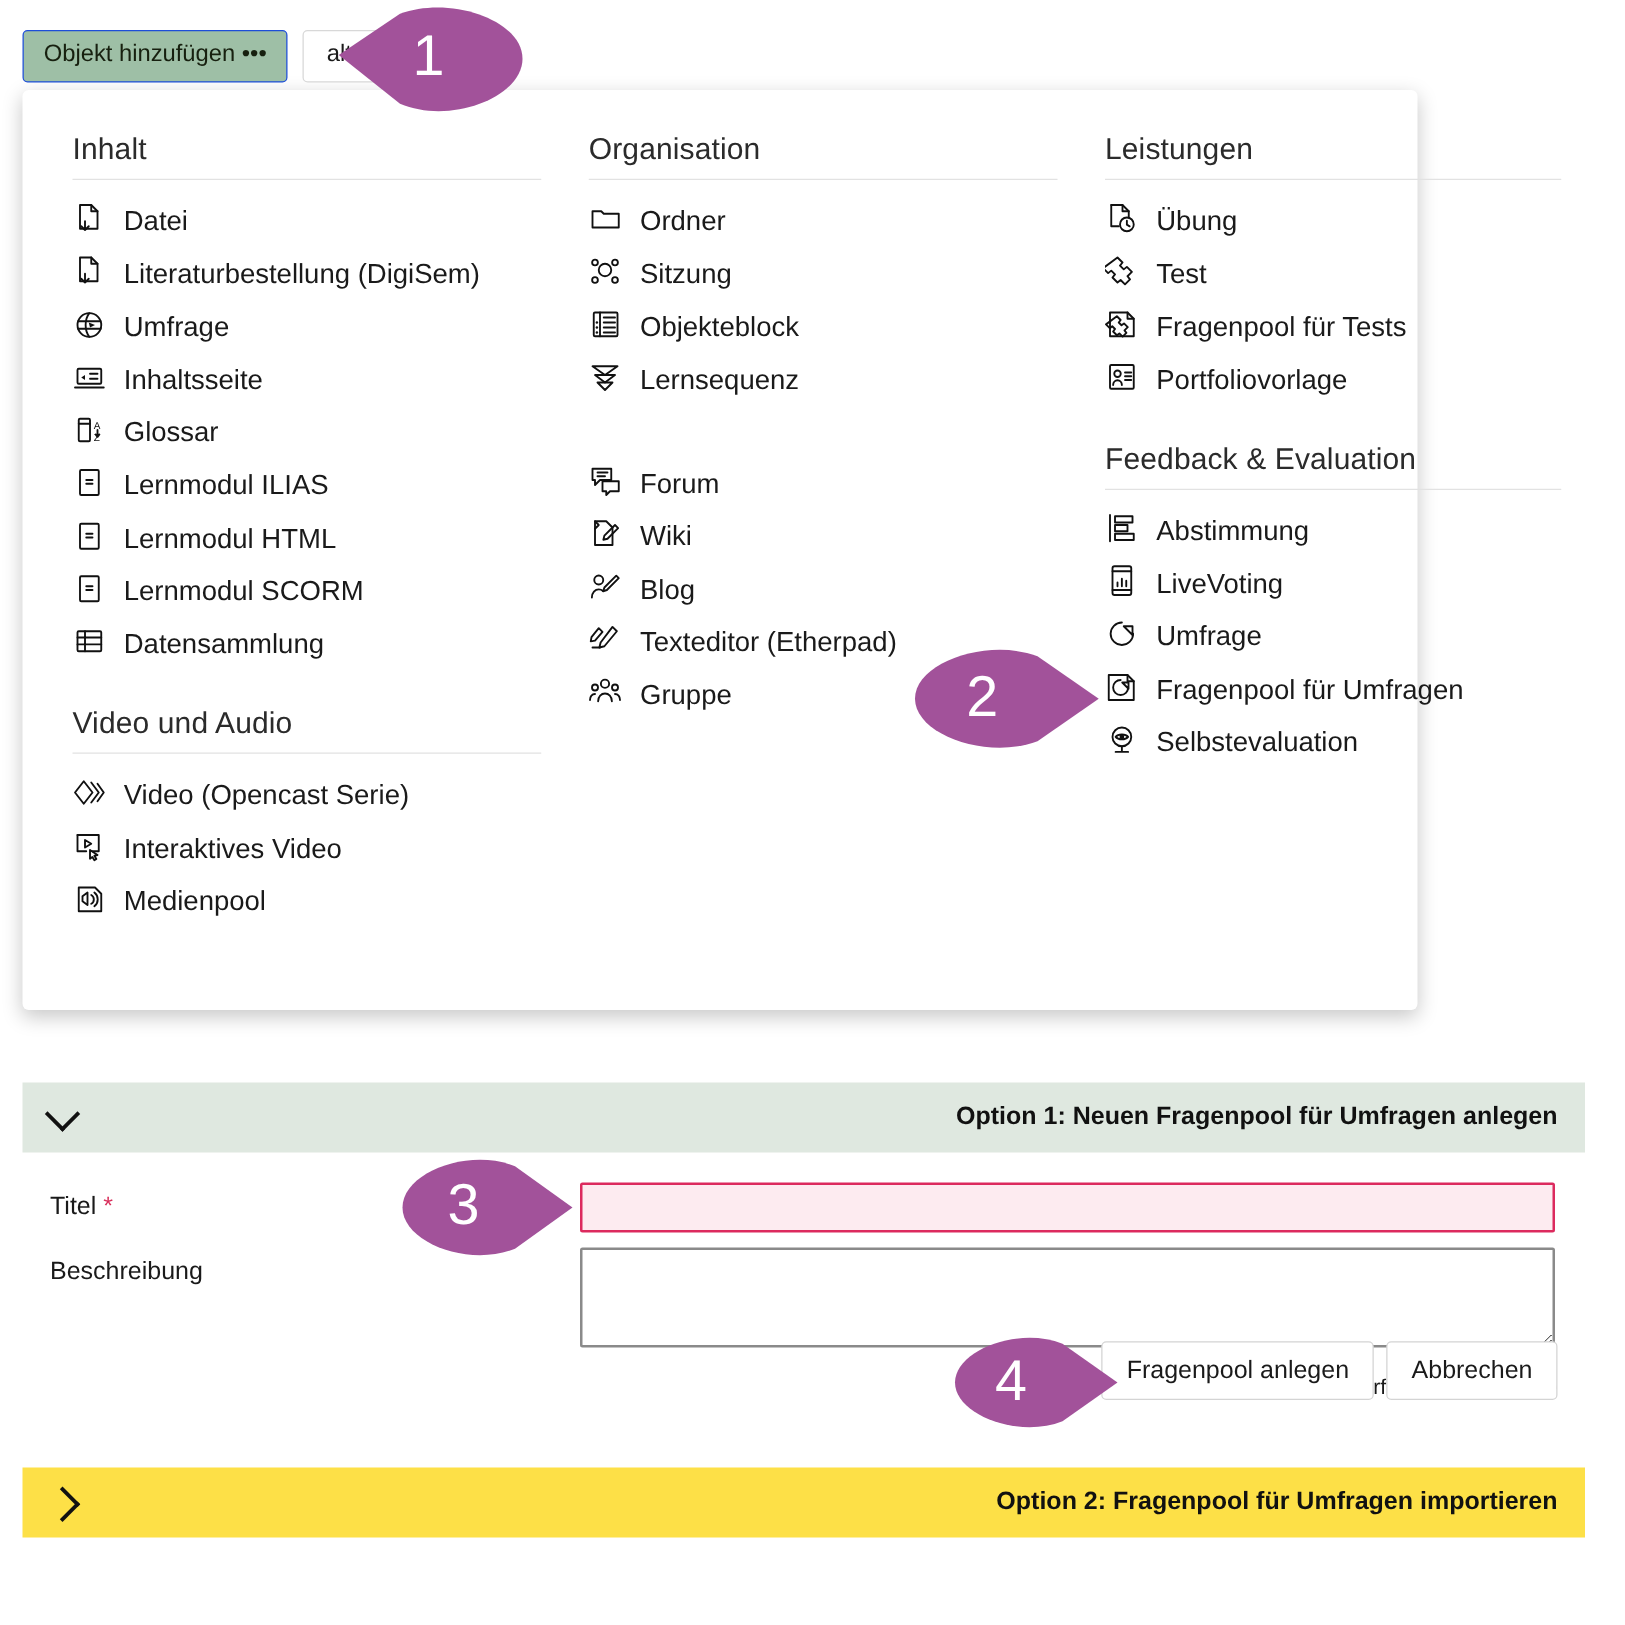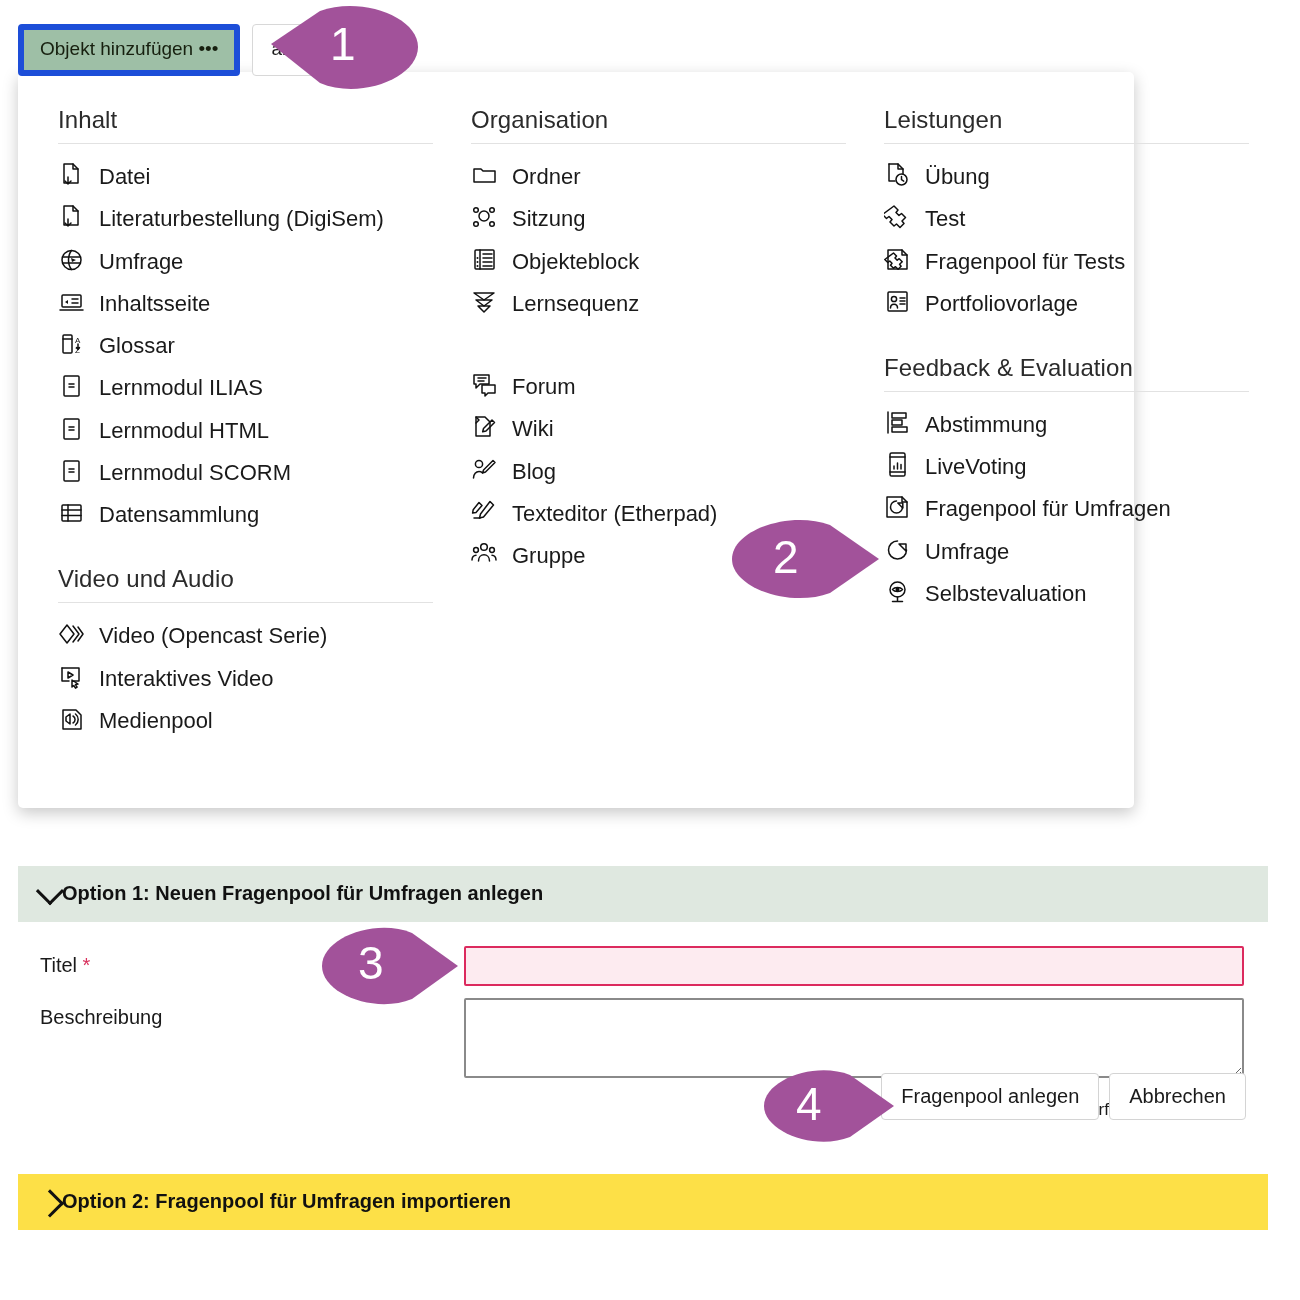--- a/index.html
+++ b/index.html
@@ -11,21 +11,21 @@
     color:#1a1a1a;
     position:relative;
     overflow:hidden;
     -webkit-font-smoothing:antialiased;
   }
   .stage{position:relative;width:1300px;height:1300px;}
 
   
   .toolbar{position:absolute;left:18px;top:24px;display:flex;gap:12px;z-index:5;}
   .btn-add{
-    background:#9ebfa6;border:6px solid #1d4ed8;border-radius:4px;
+    background:#9ebfa6;border:1px solid #1d4ed8;border-radius:4px;
     font-size:19px;color:#17200f;padding:9px 16px 10px 16px;line-height:1.1;
     white-space:nowrap;cursor:pointer;
   }
   .btn-plain{
     background:#ffffff;border:1px solid #d8d8d8;border-radius:4px;
     font-size:19px;color:#1a1a1a;padding:9px 18px 10px 18px;line-height:1.1;
     white-space:nowrap;cursor:pointer;
   }
 
   
@@ -60,21 +60,21 @@
   .ico svg{display:block;width:27px;height:29px;}
 
   
   .form-card{
     position:absolute;left:18px;top:866px;width:1250px;
     background:#ffffff;z-index:2;
   }
   .acc-head{
     display:flex;align-items:center;gap:2px;
     padding:16px 22px 17px 22px;
-    font-size:20px;font-weight:700;color:#111;
+    font-size:20px;font-weight:700;color:#111;justify-content:space-between;
   }
   .acc-open{background:#dfe8e0;}
   .acc-closed{background:#fde047;margin-top:28px;}
   .chev{width:17px;height:17px;border-right:3.2px solid #111;border-bottom:3.2px solid #111;flex:0 0 auto;}
   .chev.down{transform:rotate(45deg) translate(-2px,-2px);}
   .chev.right{transform:rotate(-45deg) translate(-1px,1px);}
 
   .form-body{padding:24px 22px 26px 22px;position:relative;}
   .row{display:flex;align-items:flex-start;margin-bottom:2px;}
   .f-label{width:424px;flex:0 0 424px;font-size:20px;color:#1a1a1a;padding-top:8px;}
@@ -418,36 +418,36 @@
                   <rect x="6" y="2" width="15" height="23" rx="1.6" stroke="#111" stroke-width="1.5" fill="none" stroke-linecap="round" stroke-linejoin="round"></rect>
                   <path d="M6 6 h15 M6 21 h15" stroke="#111" stroke-width="1.5" fill="none" stroke-linecap="round" stroke-linejoin="round"></path>
                   <path d="M10 18 v-3 M13.5 18 v-6 M17 18 v-4.5" stroke="#111" stroke-width="1.5" fill="none" stroke-linecap="round" stroke-linejoin="round"></path>
                 </svg>
               </span>
               <span class="lbl">LiveVoting</span>
             </li>
             <li>
               <span class="ico">
                 <svg viewBox="0 0 27 29">
+                  <path d="M13.5 5 a9 9 0 1 0 9 9" stroke="#111" stroke-width="1.5" fill="none" stroke-linecap="round" stroke-linejoin="round"></path>
+                  <path d="M15 8 h7 v7 z" stroke="#111" stroke-width="1.5" fill="none" stroke-linecap="round" stroke-linejoin="round"></path>
+                </svg>
+              </span>
+              <span class="lbl">Umfrage</span>
+            </li>
+            <li>
+              <span class="ico">
+                <svg viewBox="0 0 27 29">
                   <path d="M3 4 h15 l5 5 v15 H3 Z" stroke="#111" stroke-width="1.5" fill="none" stroke-linecap="round" stroke-linejoin="round"></path>
                   <path d="M18 4 v5 h5" stroke="#111" stroke-width="1.5" fill="none" stroke-linecap="round" stroke-linejoin="round"></path>
                   <path d="M12.5 8 a6 6 0 1 0 6 6" stroke="#111" stroke-width="1.5" fill="none" stroke-linecap="round" stroke-linejoin="round"></path>
                   <path d="M13.8 10 h5 v5 z" stroke="#111" stroke-width="1.5" fill="none" stroke-linecap="round" stroke-linejoin="round"></path>
                 </svg>
               </span>
               <span class="lbl">Fragenpool für Umfragen</span>
-            </li>
-            <li>
-              <span class="ico">
-                <svg viewBox="0 0 27 29">
-                  <path d="M13.5 5 a9 9 0 1 0 9 9" stroke="#111" stroke-width="1.5" fill="none" stroke-linecap="round" stroke-linejoin="round"></path>
-                  <path d="M15 8 h7 v7 z" stroke="#111" stroke-width="1.5" fill="none" stroke-linecap="round" stroke-linejoin="round"></path>
-                </svg>
-              </span>
-              <span class="lbl">Umfrage</span>
             </li>
             <li>
               <span class="ico">
                 <svg viewBox="0 0 27 29">
                   <circle cx="13.5" cy="11.5" r="7.5" stroke="#111" stroke-width="1.5" fill="none" stroke-linecap="round" stroke-linejoin="round"></circle>
                   <path d="M8.5 11.5 c2-2.6 8-2.6 10 0 c-2 2.6-8 2.6-10 0 z" stroke="#111" stroke-width="1.5" fill="none" stroke-linecap="round" stroke-linejoin="round"></path>
                   <circle cx="13.5" cy="11.5" r="1.9" fill="#111"></circle>
                   <path d="M13.5 19 v4 M8.5 23.5 h10" stroke="#111" stroke-width="1.5" fill="none" stroke-linecap="round" stroke-linejoin="round"></path>
                 </svg>
               </span>

